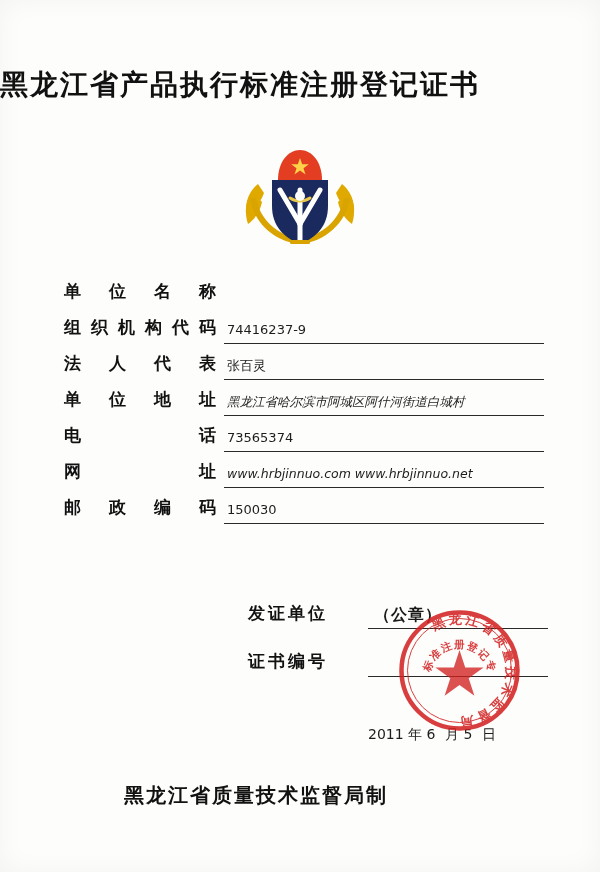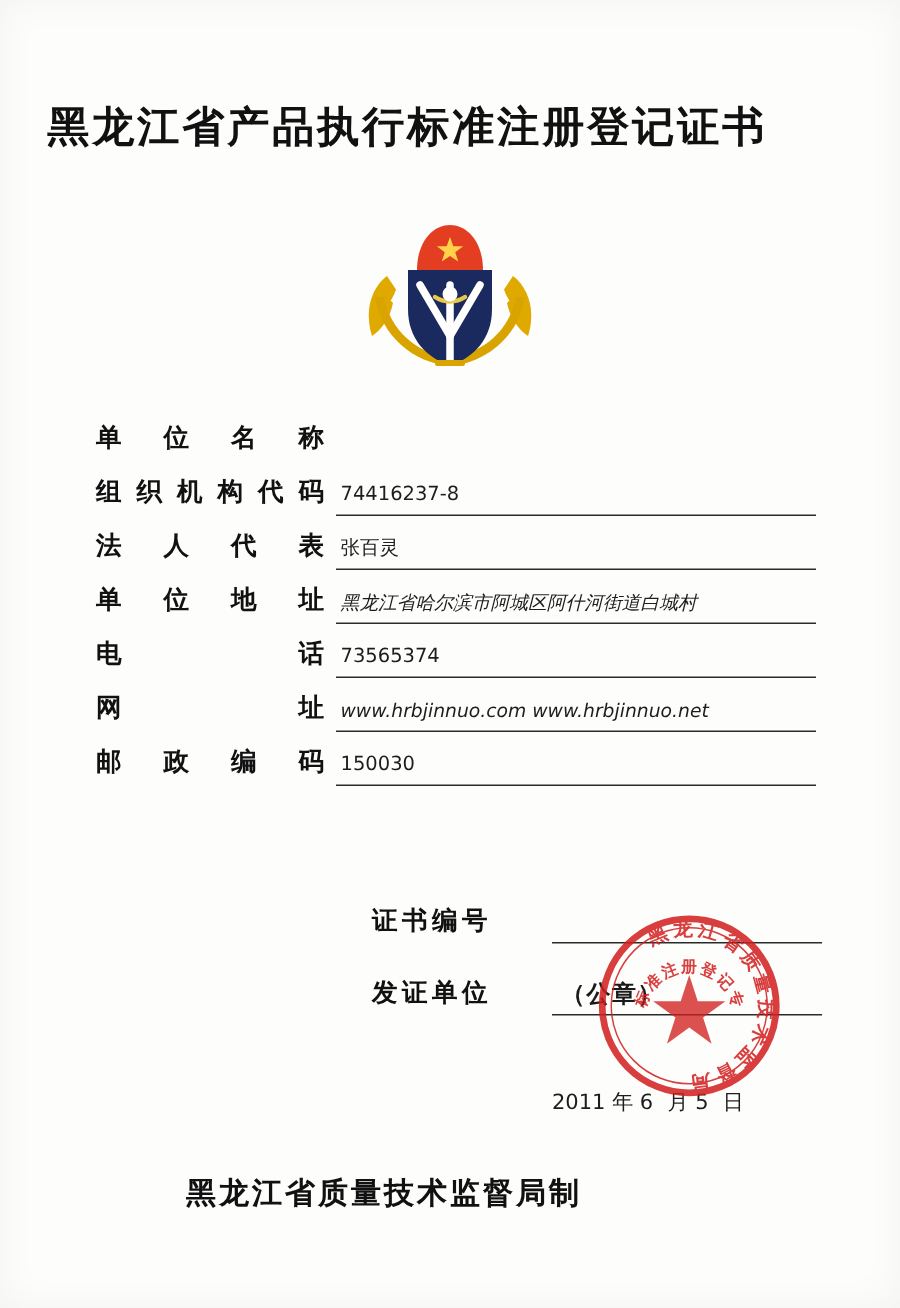--- a/index.html
+++ b/index.html
@@ -29,21 +29,20 @@
     left: 0; top: 0; right: 0; bottom: 0;
     box-shadow: inset 0 0 26px rgba(0,0,0,0.045);
     pointer-events: none;
   }
 
   .cert-title {
     position: absolute;
     top: 66px;
     left: 0;
     width: 543px;
-    text-align: center;
     font-family: "DejaVu Serif", "Liberation Serif", serif;
     font-weight: bold;
     font-size: 28px;
     letter-spacing: 2px;
     color: #111;
     white-space: nowrap;
   }
 
   
   .emblem {
@@ -240,21 +239,21 @@
 
     <div class="field-row">
       <div class="field-label">
         <span>组</span>
         <span>织</span>
         <span>机</span>
         <span>构</span>
         <span>代</span>
         <span>码</span>
       </div>
-      <div class="field-value">74416237-8</div>
+      <div class="field-value">74416237-9</div>
     </div>
 
     <div class="field-row">
       <div class="field-label">
         <span>法</span>
         <span>人</span>
         <span>代</span>
         <span>表</span>
       </div>
       <div class="field-value">张百灵</div>
@@ -293,26 +292,26 @@
         <span>编</span>
         <span>码</span>
       </div>
       <div class="field-value">150030</div>
     </div>
 
   </div>
 
   <div class="lower">
     <div class="lower-row">
+      <div class="lower-label">发证单位</div>
+      <div class="lower-value issuer">（公章）</div>
+    </div>
+    <div class="lower-row">
       <div class="lower-label">证书编号</div>
       <div class="lower-value"></div>
-    </div>
-    <div class="lower-row">
-      <div class="lower-label">发证单位</div>
-      <div class="lower-value issuer">（公章）</div>
     </div>
   </div>
 
   <div class="date-line">
     <span class="num yr">2011</span>
     <span class="seg">年</span>
     <span class="num">6</span>
     <span class="seg">月</span>
     <span class="num">5</span>
     <span class="seg">日</span>

